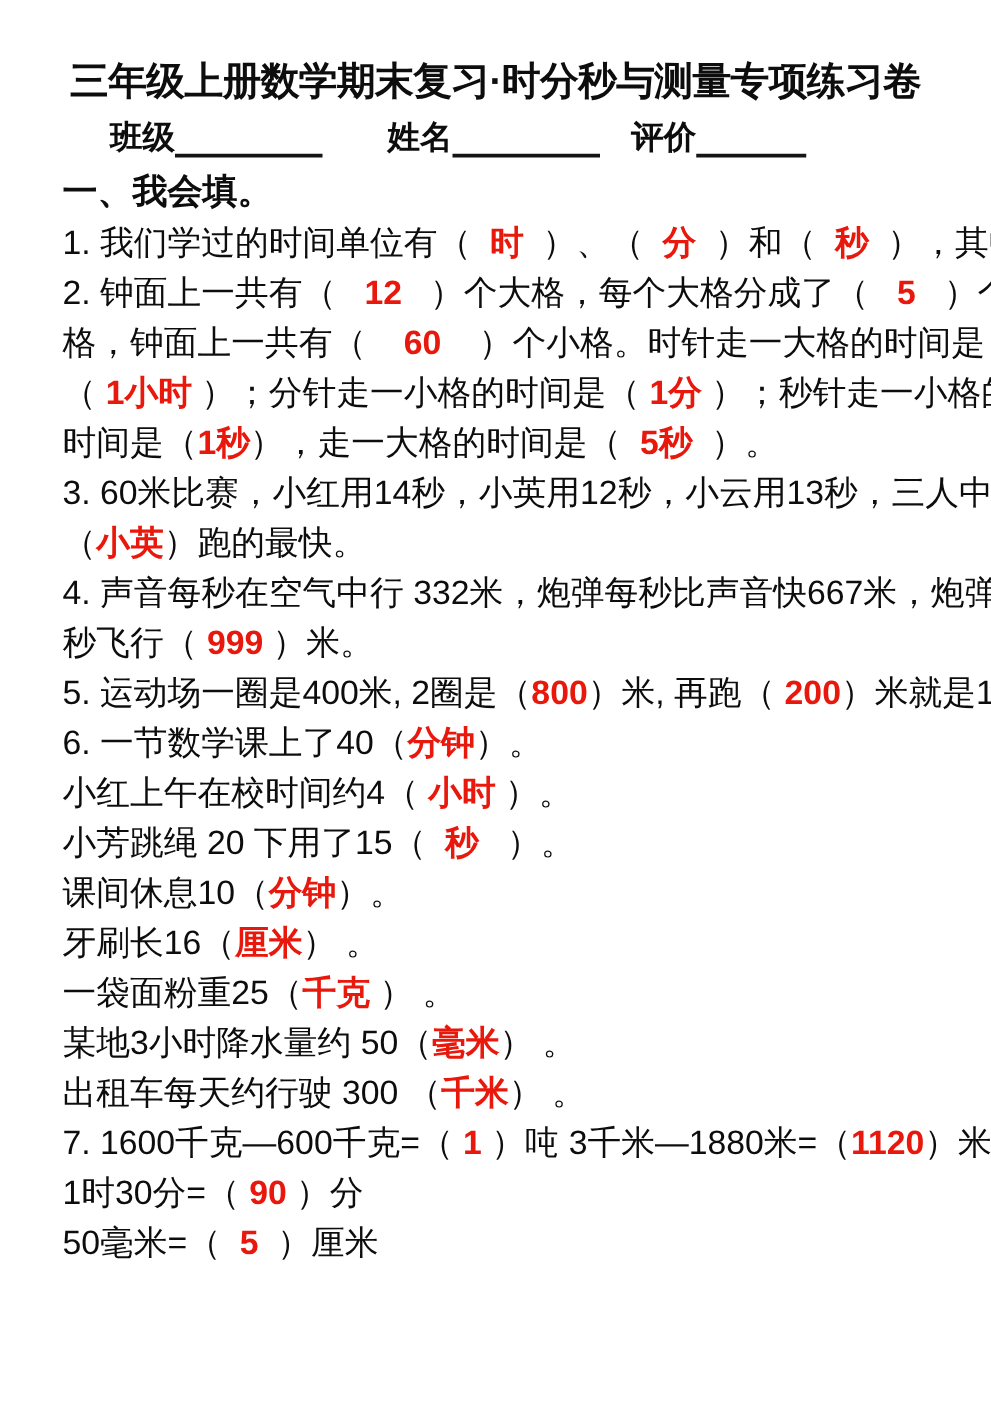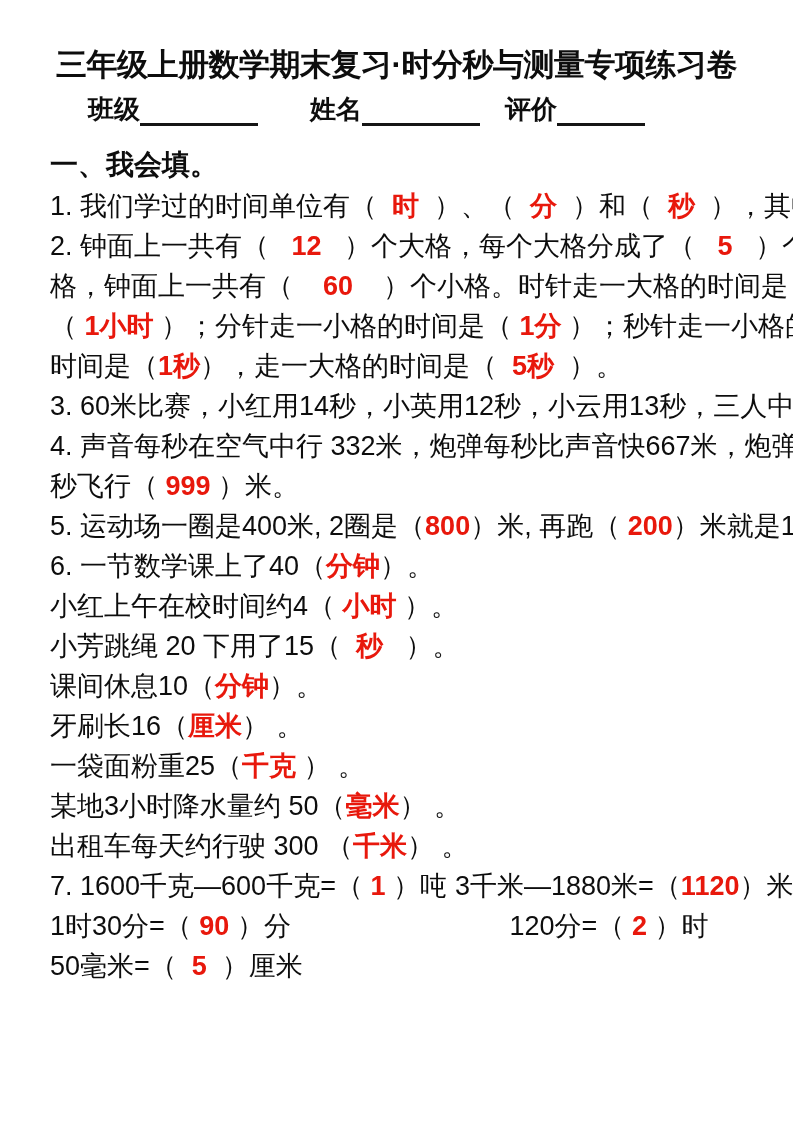--- a/index.html
+++ b/index.html
@@ -40,21 +40,21 @@
   .fill-line{
     display:inline-block;
     border-bottom:3px solid #151515;
     height:30px;
   }
   .fill-line.w1{width:118px;}
   .fill-line.w2{width:118px;margin-right:25px;}
   .fill-line.w3{width:88px;}
   .gap1{width:52px;}
   .content{
-    margin-top:18px;
+    margin-top:6px;
     padding-left:50px;
     padding-right:30px;
   }
   .section-title{
     font-size:28px;
     font-weight:bold;
     line-height:42px;
     white-space:pre;
   }
   .line{
@@ -103,33 +103,34 @@
   <div class="content">
     <div class="section-title">一、我会填。</div>
 
     <div>
         <div class="line"><span class="ink">1. 我们学过的时间单位有（  </span><span class="answer">时</span><span class="ink">  ）、（  </span><span class="answer">分</span><span class="ink">  ）和（  </span><span class="answer">秒</span><span class="ink">  ），其中</span></div>
         <div class="line"><span class="ink">2. 钟面上一共有（   </span><span class="answer">12</span><span class="ink">   ）个大格，每个大格分成了（   </span><span class="answer">5</span><span class="ink">   ）个小</span></div>
         <div class="line"><span class="ink">格，钟面上一共有（    </span><span class="answer">60</span><span class="ink">    ）个小格。时针走一大格的时间是</span></div>
         <div class="line"><span class="ink">（ </span><span class="answer">1小时</span><span class="ink"> ）；分针走一小格的时间是（ </span><span class="answer">1分</span><span class="ink"> ）；秒针走一小格的</span></div>
         <div class="line"><span class="ink">时间是（</span><span class="answer">1秒</span><span class="ink">），走一大格的时间是（  </span><span class="answer">5秒</span><span class="ink">  ）。</span></div>
         <div class="line"><span class="ink">3. 60米比赛，小红用14秒，小英用12秒，小云用13秒，三人中</span></div>
+        <div class="line"><span class="ink">（</span><span class="answer">小英</span><span class="ink">）跑的最快。</span></div>
         <div class="line"><span class="ink">4. 声音每秒在空气中行 332米，炮弹每秒比声音快667米，炮弹每</span></div>
         <div class="line"><span class="ink">秒飞行（ </span><span class="answer">999</span><span class="ink"> ）米。</span></div>
         <div class="line"><span class="ink">5. 运动场一圈是400米, 2圈是（</span><span class="answer">800</span><span class="ink">）米, 再跑（ </span><span class="answer">200</span><span class="ink">）米就是1千米。</span></div>
         <div class="line"><span class="ink">6. 一节数学课上了40（</span><span class="answer">分钟</span><span class="ink">）。</span></div>
         <div class="line"><span class="ink">小红上午在校时间约4（ </span><span class="answer">小时</span><span class="ink"> ）。</span></div>
         <div class="line"><span class="ink">小芳跳绳 20 下用了15（  </span><span class="answer">秒</span><span class="ink">   ）。</span></div>
         <div class="line"><span class="ink">课间休息10（</span><span class="answer">分钟</span><span class="ink">）。</span></div>
         <div class="line"><span class="ink">牙刷长16（</span><span class="answer">厘米</span><span class="ink">） 。</span></div>
         <div class="line"><span class="ink">一袋面粉重25（</span><span class="answer">千克</span><span class="ink"> ） 。</span></div>
         <div class="line"><span class="ink">某地3小时降水量约 50（</span><span class="answer">毫米</span><span class="ink">） 。</span></div>
         <div class="line"><span class="ink">出租车每天约行驶 300 （</span><span class="answer">千米</span><span class="ink">） 。</span></div>
       </div>
 
     <div>
         <div class="q7-row"><div class="q7-left"><span class="ink">7. 1600千克—600千克=（ </span><span class="answer">1</span><span class="ink"> ）吨</span></div><div class="q7-right"><span class="ink">3千米—1880米=（</span><span class="answer">1120</span><span class="ink">）米</span></div></div>
-        <div class="q7-row"><div class="q7-left"><span class="ink">1时30分=（ </span><span class="answer">90</span><span class="ink"> ）分</span></div><div class="q7-right"><span class="ink">120分=（ </span><span class="answer">2</span><span class="ink"> ）时</span></div></div>
+        <div class="q7-row"><div class="q7-left"><span class="ink">1时30分=（ </span><span class="answer">90</span><span class="ink"> ）分</span></div></div>
         <div class="q7-row"><div class="q7-left"><span class="ink">50毫米=（  </span><span class="answer">5</span><span class="ink">  ）厘米</span></div></div>
       </div>
   </div>
 
 </div>
 
 </body></html>

